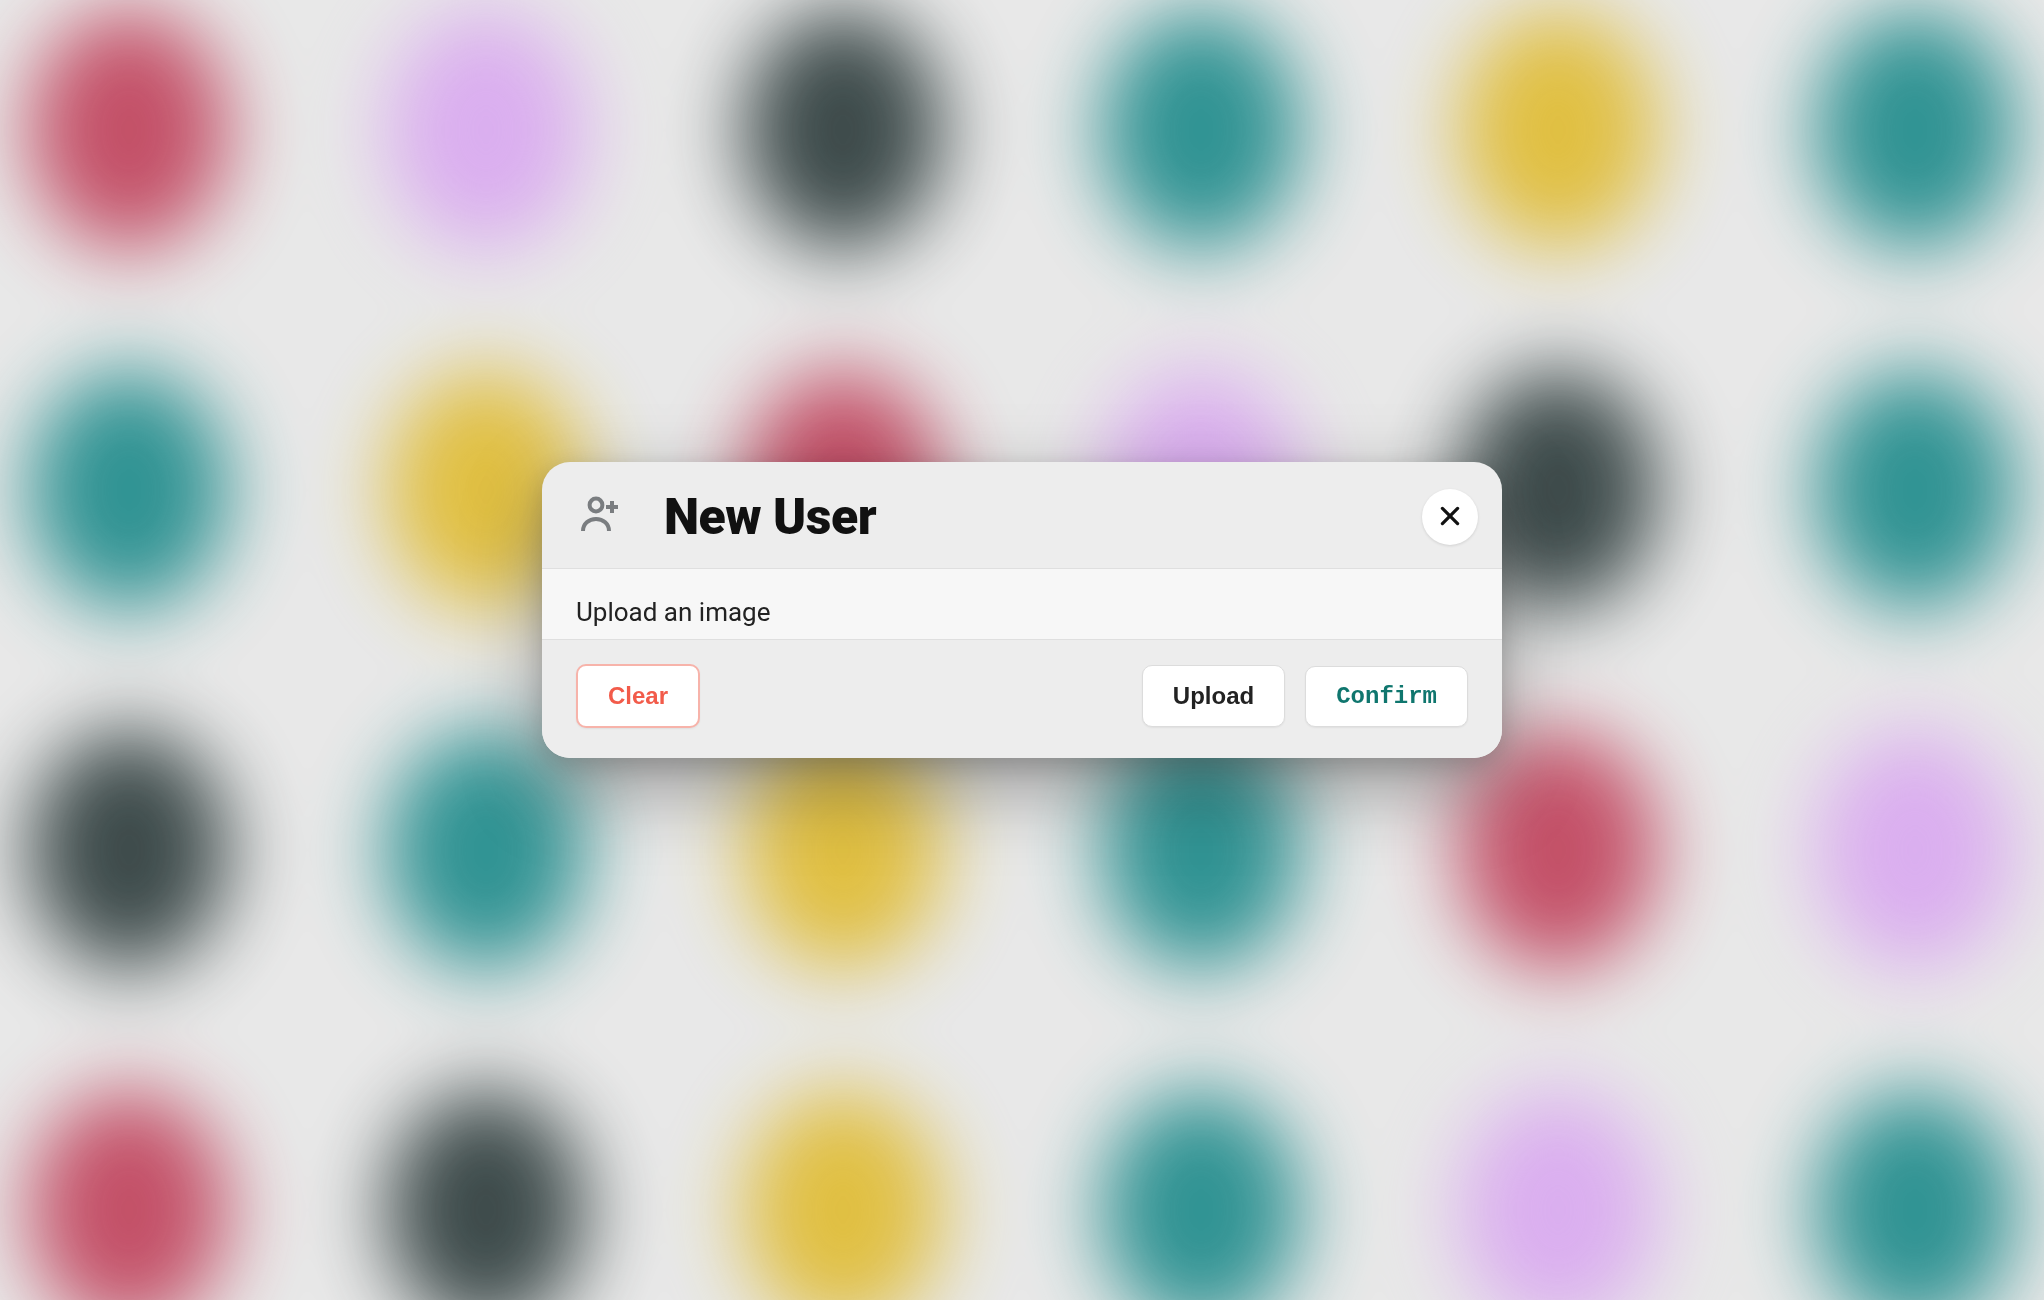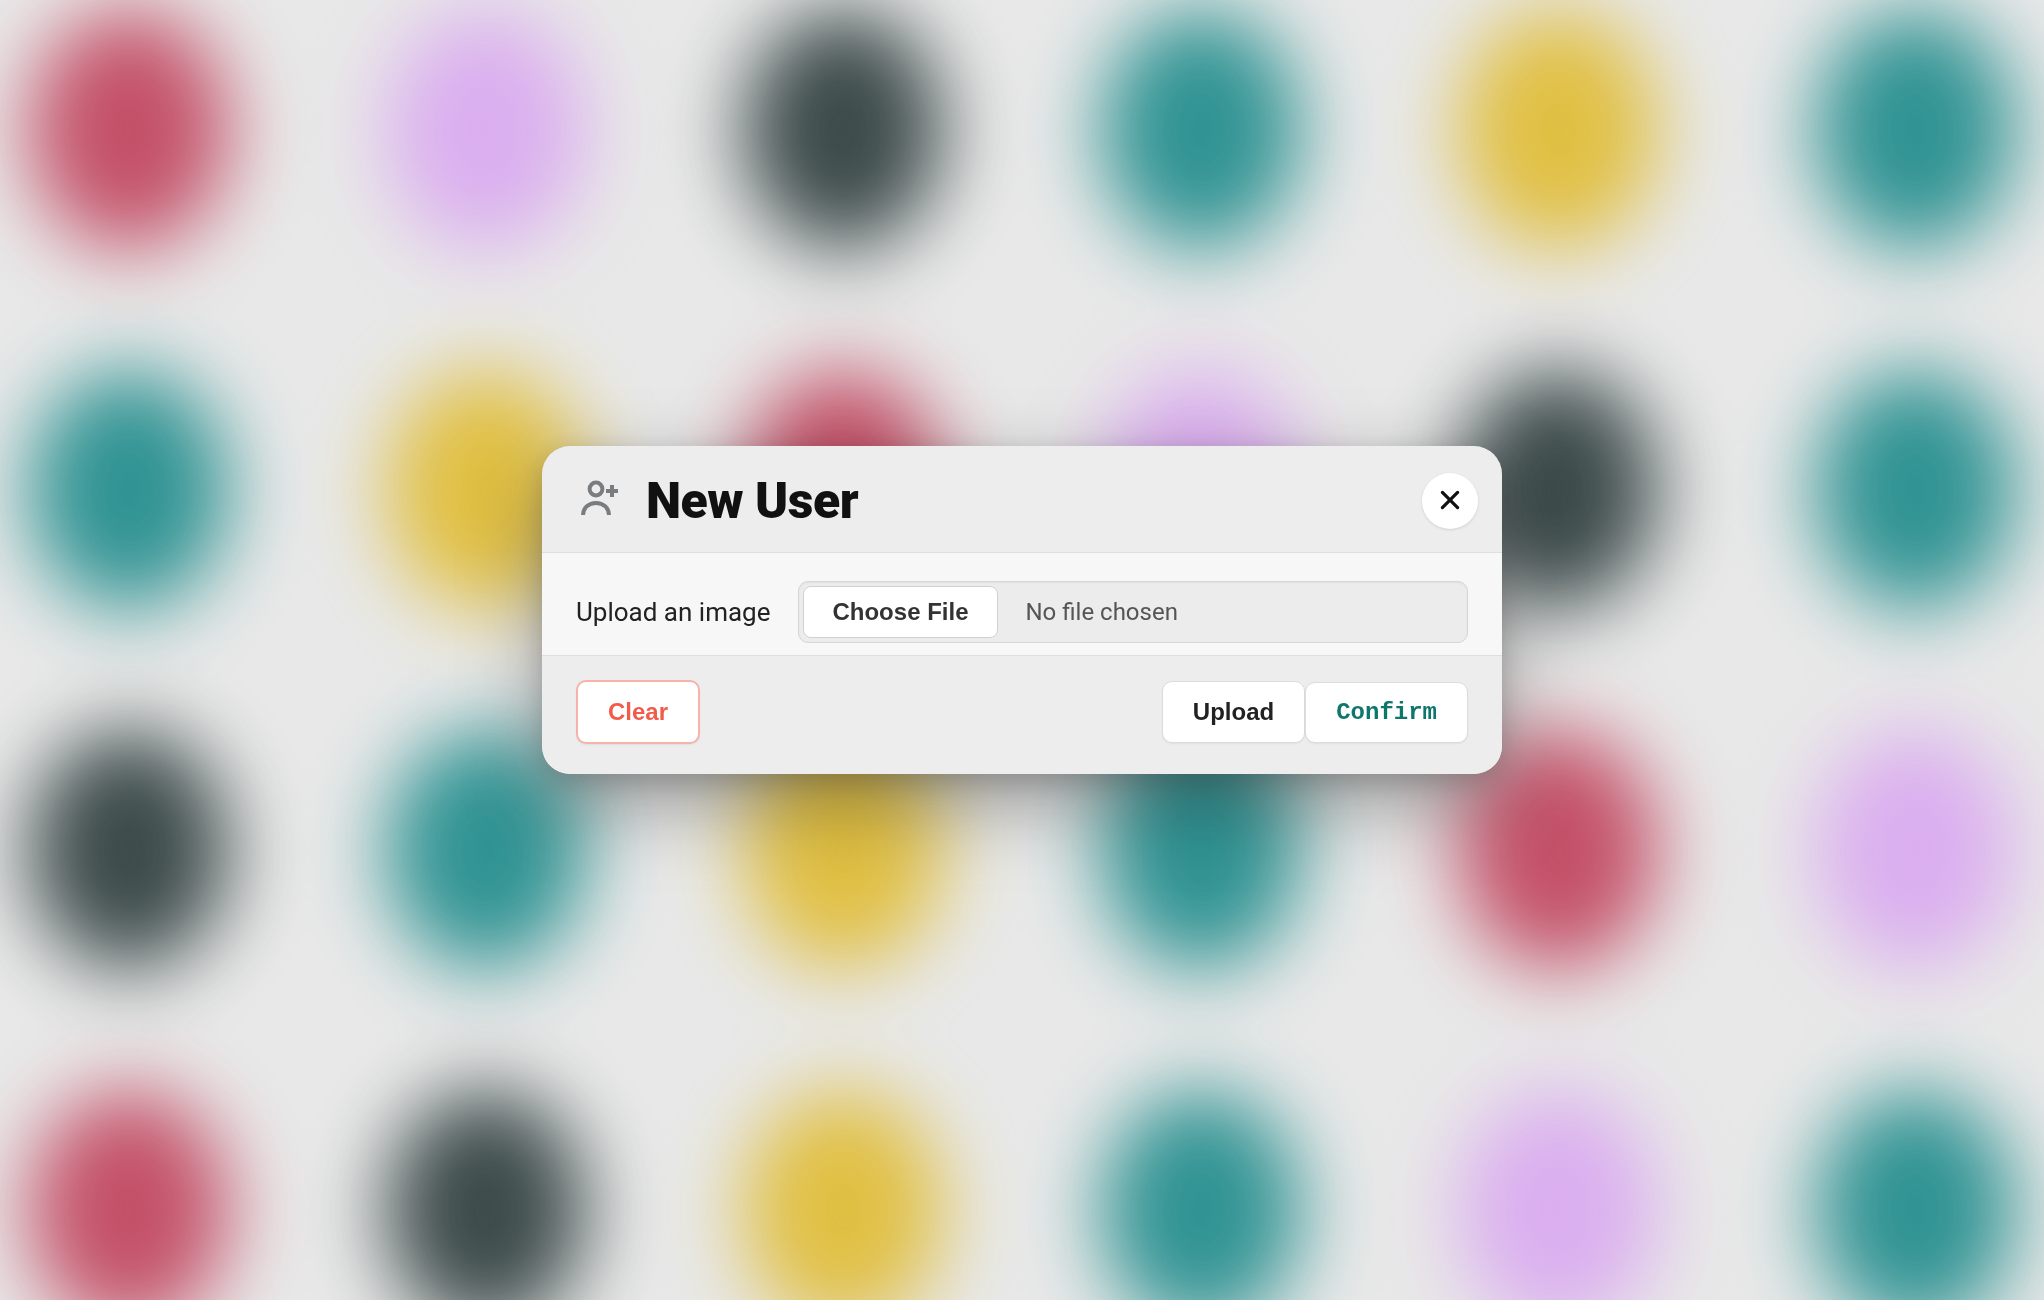--- a/index.html
+++ b/index.html
@@ -51,21 +51,21 @@
     border-radius: 28px;
     box-shadow: 0 30px 80px rgba(0,0,0,0.35), 0 8px 24px rgba(0,0,0,0.15);
     overflow: hidden;
     transform: translateY(-40px);
   }
 
   .modal-header {
     display: flex;
     align-items: center;
     padding: 26px 24px 22px 34px;
-    gap: 22px;
+    gap: 40px;
     border-bottom: 1px solid rgba(0,0,0,0.06);
   }
   .modal-header .icon svg {
     width: 48px;
     height: 48px;
     stroke: #7a7d80;
     stroke-width: 2;
     fill: none;
   }
   .modal-header h1 {
@@ -144,20 +144,21 @@
     font-size: 19px;
     color: #222;
     margin-top: 42px;
     margin-bottom: 18px;
   }
 
   .modal-footer {
     display: flex;
     align-items: center;
     padding: 24px 34px 30px 34px;
+    gap: 20px;
     border-top: 1px solid rgba(0,0,0,0.06);
     background: #ededed;
   }
   .modal-footer .spacer { flex: 1; }
   .btn {
     font-size: 24px;
     font-weight: 700;
     padding: 16px 30px;
     border-radius: 10px;
     background: #fff;
@@ -225,24 +226,20 @@
               <line x1="5" y1="5" x2="19" y2="19"></line>
               <line x1="19" y1="5" x2="5" y2="19"></line>
             </svg>
         </span>
       </button>
     </div>
 
     <div class="modal-body">
       <div class="upload-row">
         <span class="upload-label">Upload an image</span>
-        <div class="file-picker">
-          <button class="choose-btn">Choose File</button>
-          <span class="file-status">No file chosen</span>
-        </div>
       </div>
     </div>
 
     <div class="modal-footer">
       <button class="btn btn-clear">Clear</button>
       <span class="spacer"></span>
       <button class="btn">Upload</button>
       <button class="btn btn-confirm">Confirm</button>
     </div>
 

